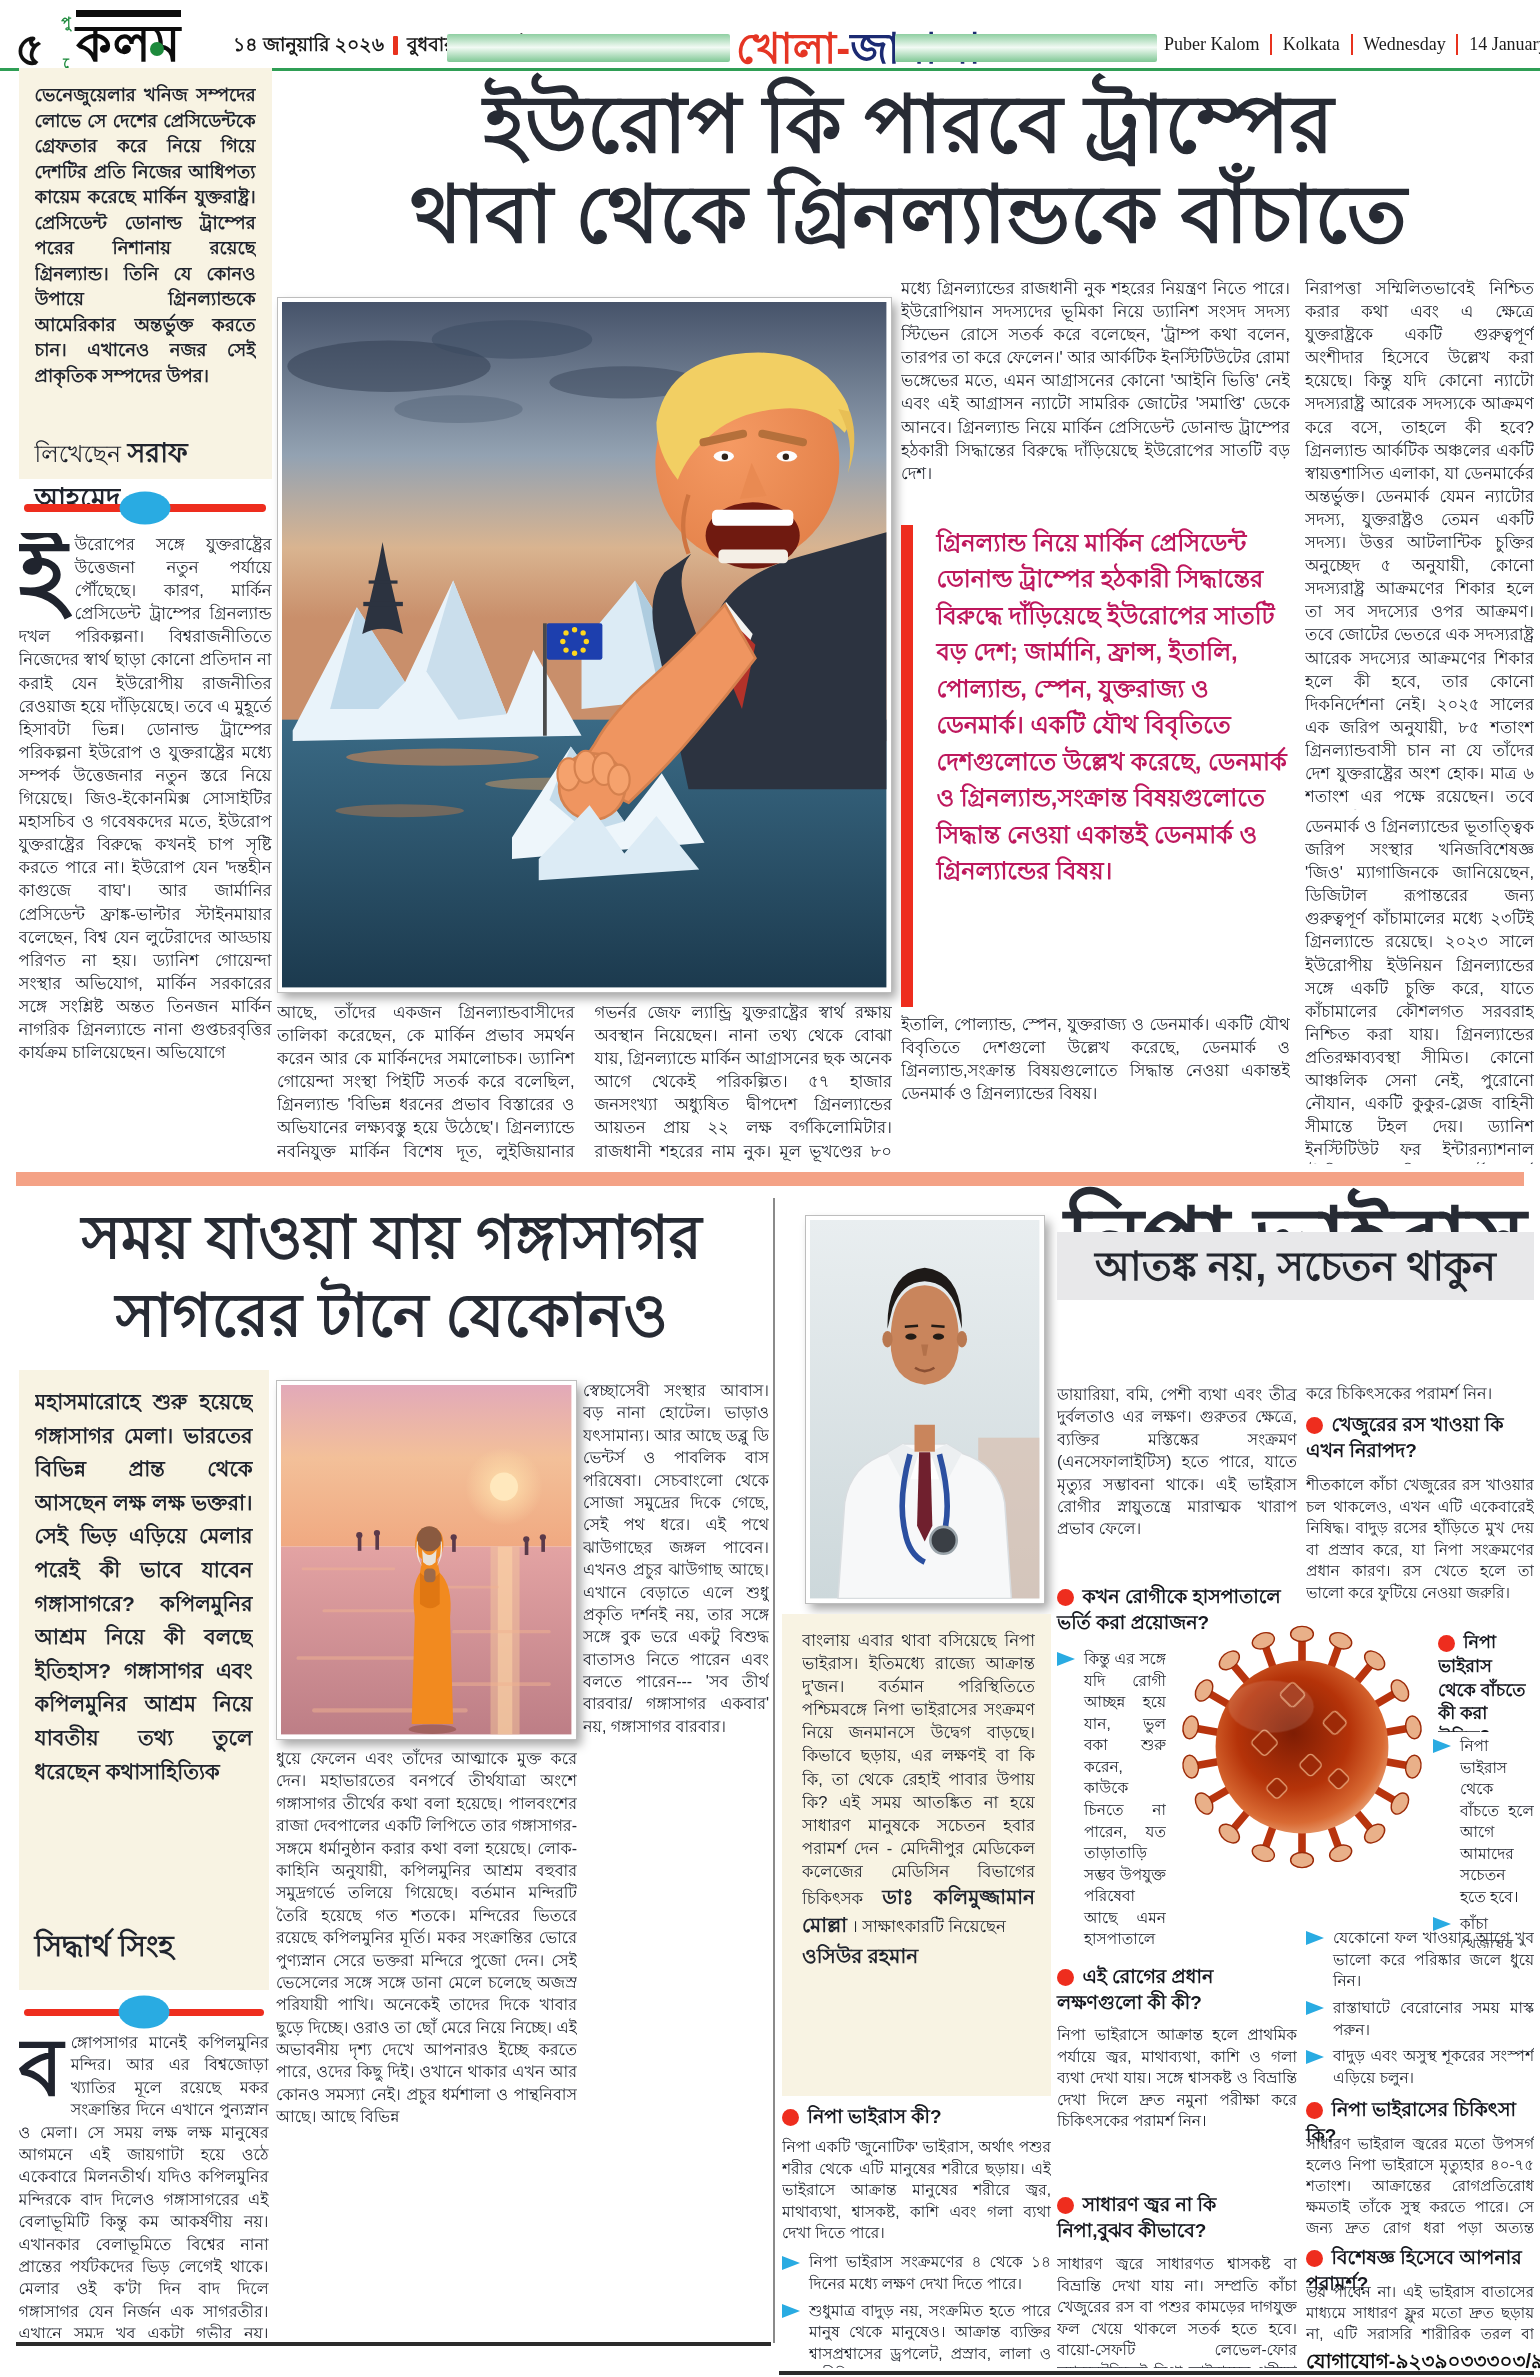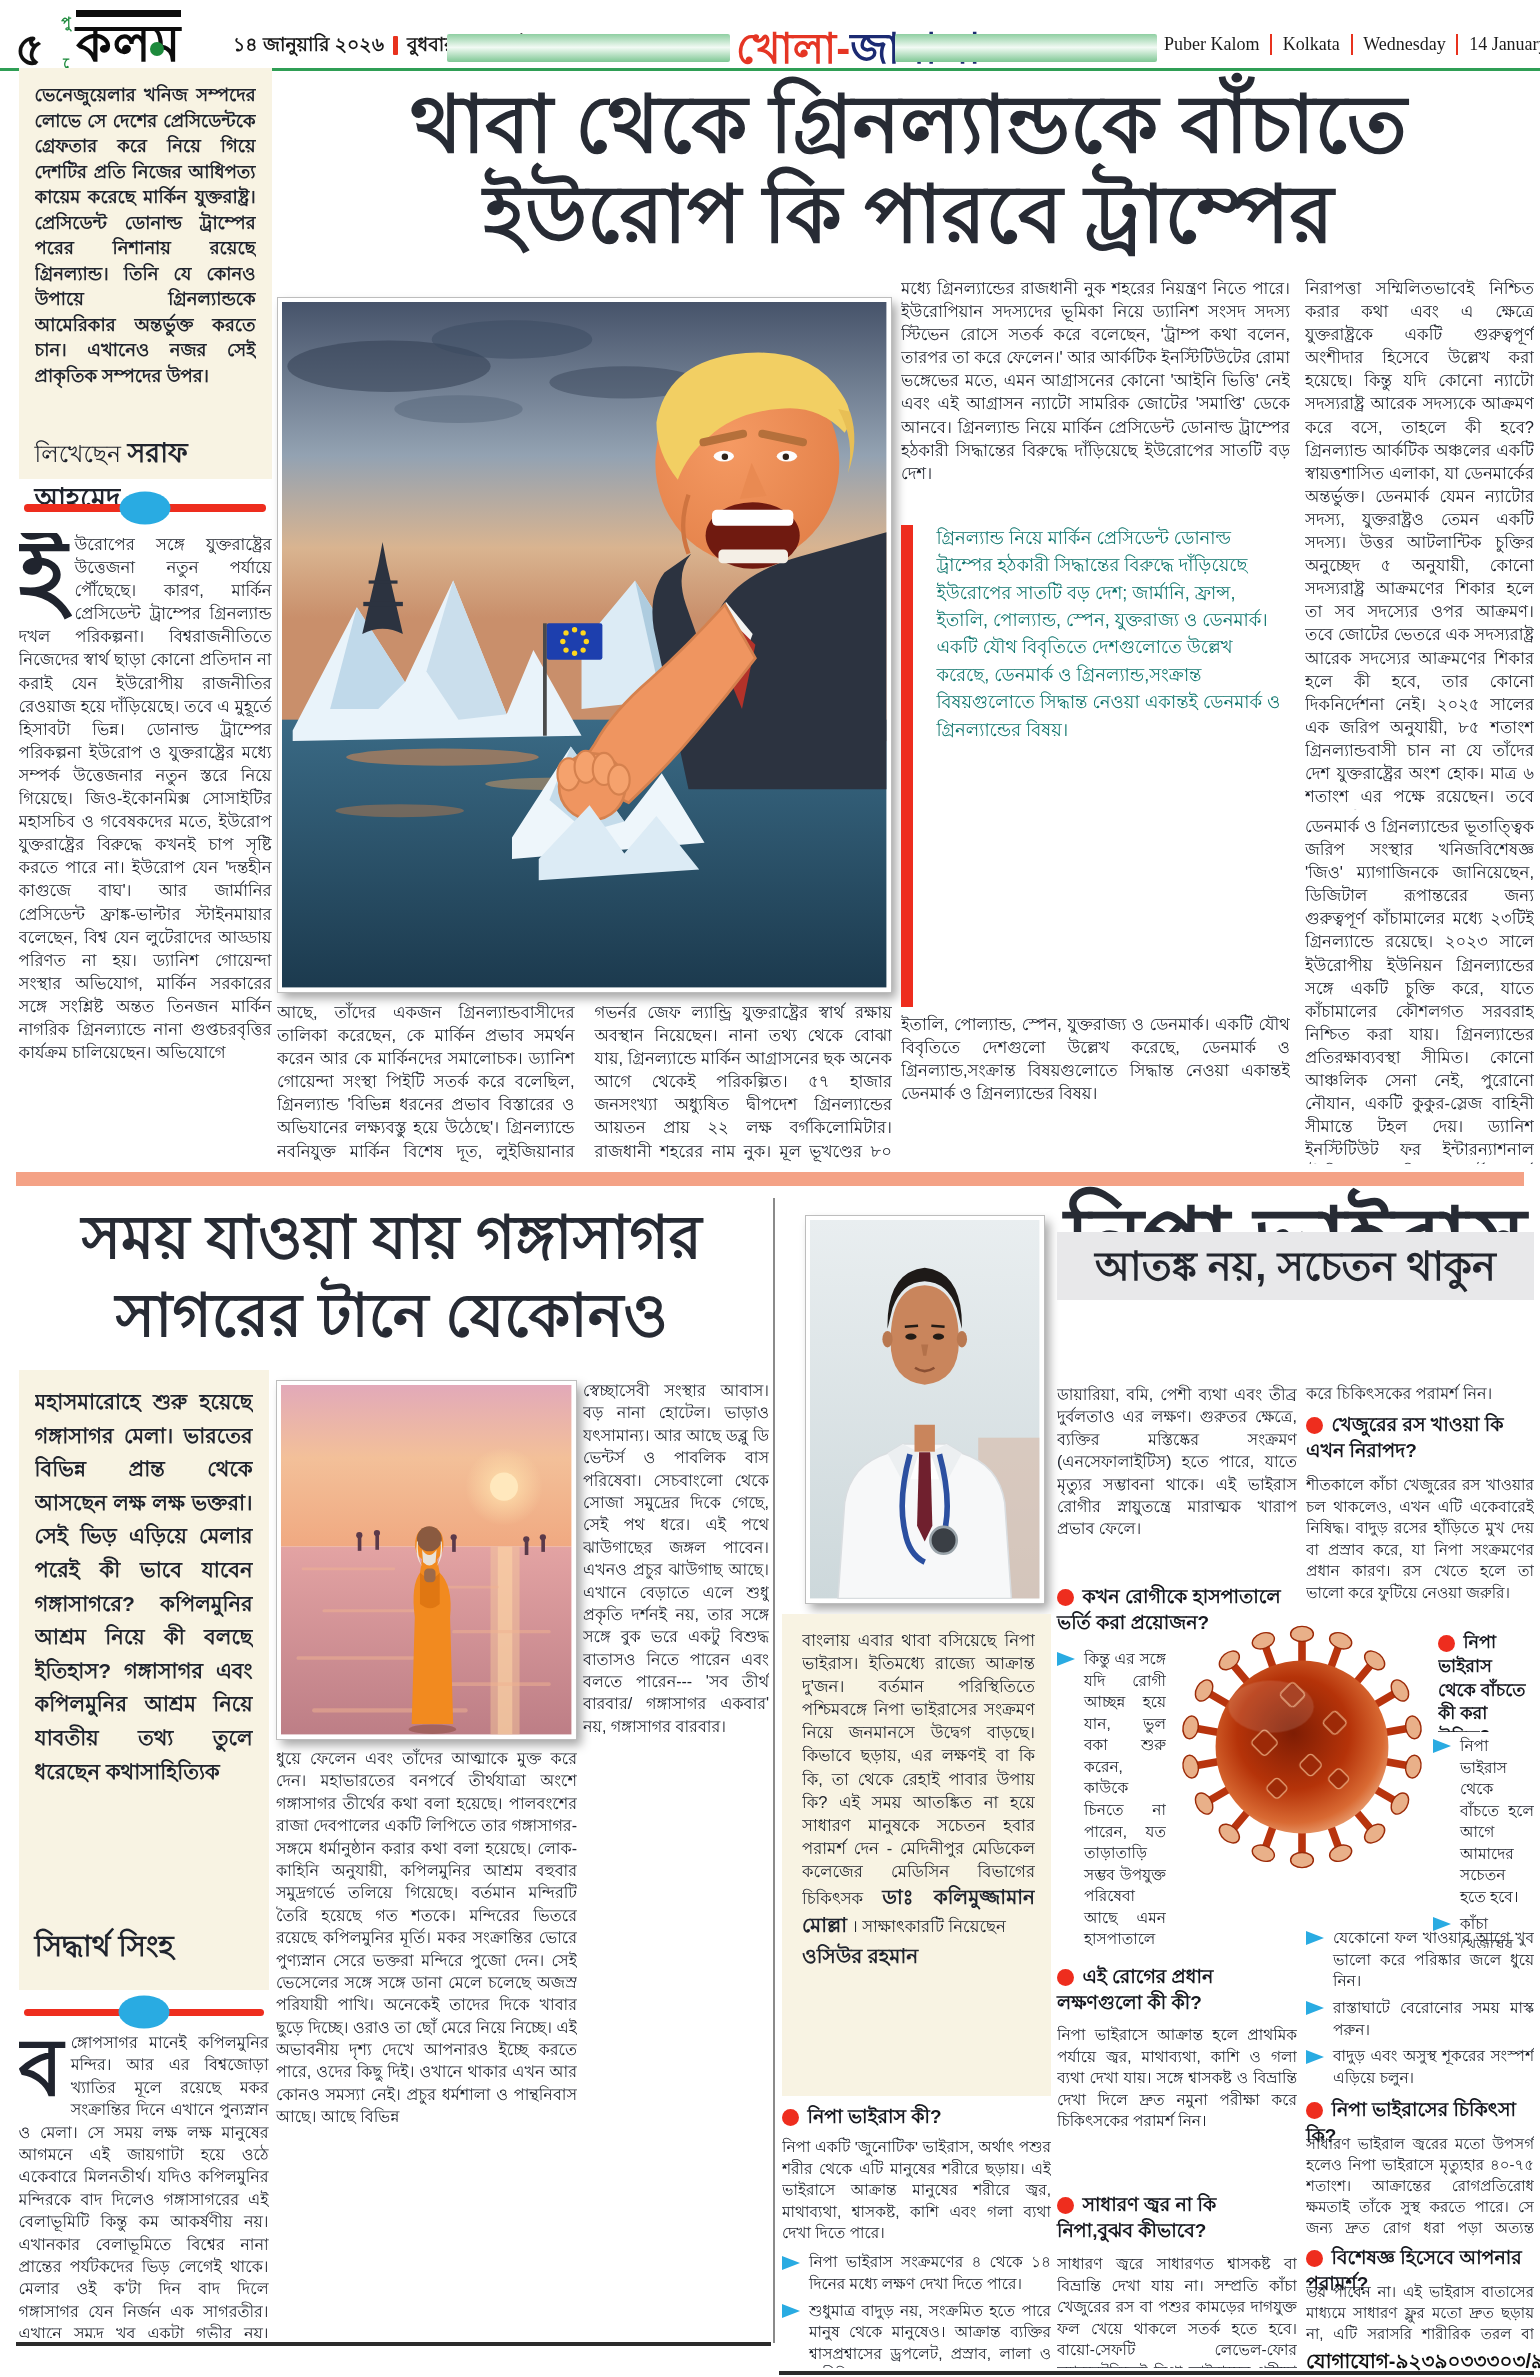--- a/index.html
+++ b/index.html
@@ -29,21 +29,21 @@
   .creambox{background:#f8f3e3;padding:15px 16px;box-sizing:border-box;}
   .byline{font-size:23.4px;color:#20242e;}
   .byline b{font-size:27px;}
   .divider{position:relative;height:7.5px;background:#ee2d1e;border-radius:3.7px;}
   .divider::after{content:"";position:absolute;left:50%;top:50%;transform:translate(-50%,-50%);
                   width:51px;height:33px;background:#29abe2;border-radius:50%;}
   .body-text{font-size:16.5px;line-height:1.4;color:#20242e;}
   .dropcap{float:left;font-size:93px;line-height:.78;font-weight:800;padding:5.3px 7.5px 0 0;color:#20242e;}
   .photo-frame{background:#ffffff;border:1.6px solid #bdbdbd;box-shadow:5.3px 6.4px 9.6px rgba(0,0,0,.35);padding:4.3px;box-sizing:border-box;}
   .photo-frame svg{display:block;width:100%;height:100%;}
-  .pullquote{border-left:12.8px solid #ee2d1e;padding-left:23.4px;font-size:18px;line-height:1.52;font-weight:400;color:#0f766e;box-sizing:border-box;}
+  .pullquote{border-left:12.8px solid #ee2d1e;padding-left:23.4px;font-size:24px;line-height:1.52;font-weight:700;color:#be185d;box-sizing:border-box;}
   .colrule{background:#8a8a8a;}
   .endrule{background:#2b2b2b;}
   .salmonbar{background:#f4a286;}
   
   .q{font-size:19px;font-weight:800;line-height:1.35;color:#16181f;}
   .red-dot{display:inline-block;width:17px;height:17px;border-radius:50%;background:#ee2d1e;margin-right:8.5px;vertical-align:middle;}
   .arrow-item{position:relative;padding-left:27px;font-size:15.4px;line-height:1.4;margin-bottom:5.3px;text-align:justify;}
   .arrow-item::before{content:"";position:absolute;left:0;top:4.3px;width:0;height:0;
                       border-left:18px solid #29abe2;border-top:7.5px solid transparent;border-bottom:7.5px solid transparent;}
   .qa-ans{font-size:15.4px;line-height:1.4;}
@@ -64,22 +64,22 @@
   <div class="abs greenbar" style="left:447px;top:34px;width:283px;height:28px;"></div>
   <div class="abs section-title" style="left:736px;top:16px;">
     <span class="section-red">খোলা-</span><span class="section-blue">জানালা</span>
   </div>
   <div class="abs greenbar" style="left:895px;top:34px;width:262px;height:28px;"></div>
   <div class="abs hdr-right" style="left:1164px;top:34px;"><span class="hdr-item">Puber Kalom</span><span class="hdr-item">Kolkata</span><span class="hdr-item">Wednesday</span><span class="hdr-item">14 January 2026</span></div>
   <div class="abs green-rule" style="left:0;top:68px;width:1540px;height:3.2px;"></div>
 </div>
 
 <div class="abs headline" style="left:288px;top:80px;width:1241px;font-size:80px;">
+  <div>ইউরোপ কি পারবে ট্রাম্পের</div>
   <div>থাবা থেকে গ্রিনল্যান্ডকে বাঁচাতে</div>
-  <div>ইউরোপ কি পারবে ট্রাম্পের</div>
 </div>
 
 <div class="abs creambox" style="left:18.6px;top:68px;width:253px;height:411px;">
   <div class="standfirst just clip" style="height:341px;">ভেনেজুয়েলার খনিজ সম্পদের লোভে সে দেশের প্রেসিডেন্টকে গ্রেফতার করে নিয়ে গিয়ে দেশটির প্রতি নিজের আধিপত্য কায়েম করেছে মার্কিন যুক্তরাষ্ট্র। প্রেসিডেন্ট ডোনাল্ড ট্রাম্পের পরের নিশানায় রয়েছে গ্রিনল্যান্ড। তিনি যে কোনও উপায়ে গ্রিনল্যান্ডকে আমেরিকার অন্তর্ভুক্ত করতে চান। এখানেও নজর সেই প্রাকৃতিক সম্পদের উপর।</div>
   <div class="byline" style="margin-top:7.5px;">
     <span>লিখেছেন</span>
     <b>সরাফ আহমেদ</b>
   </div>
 </div>
 <div class="abs divider" style="left:24px;top:504px;width:242px;"></div>

